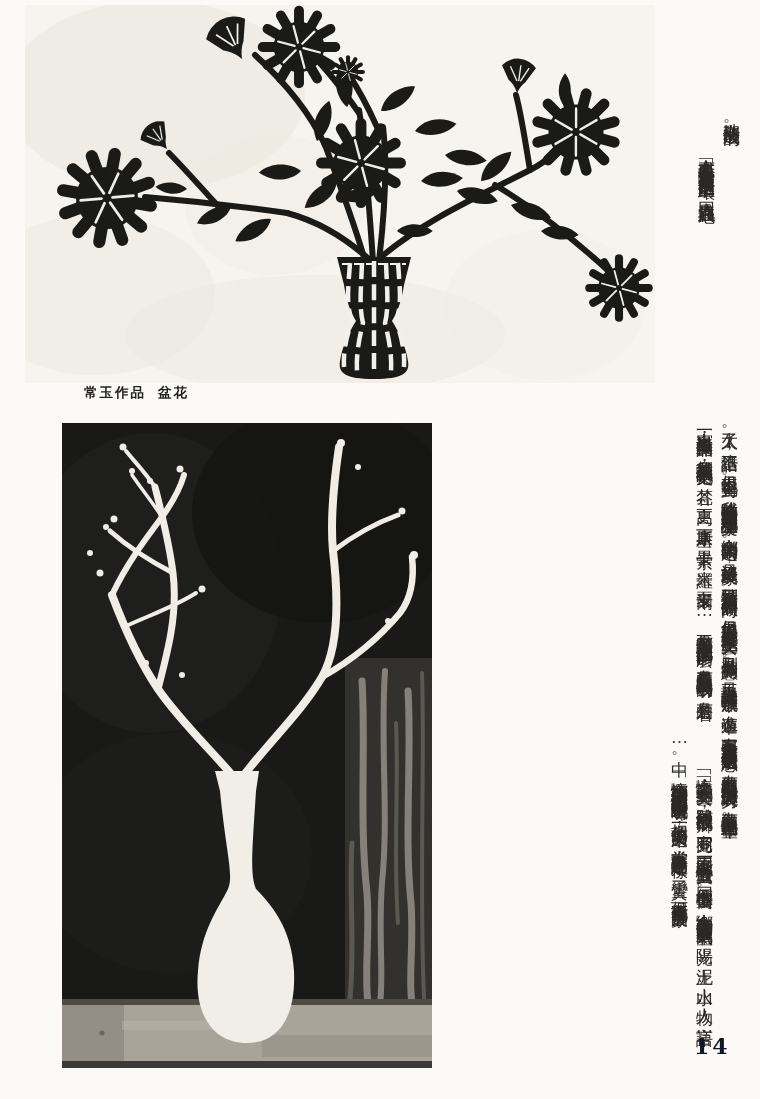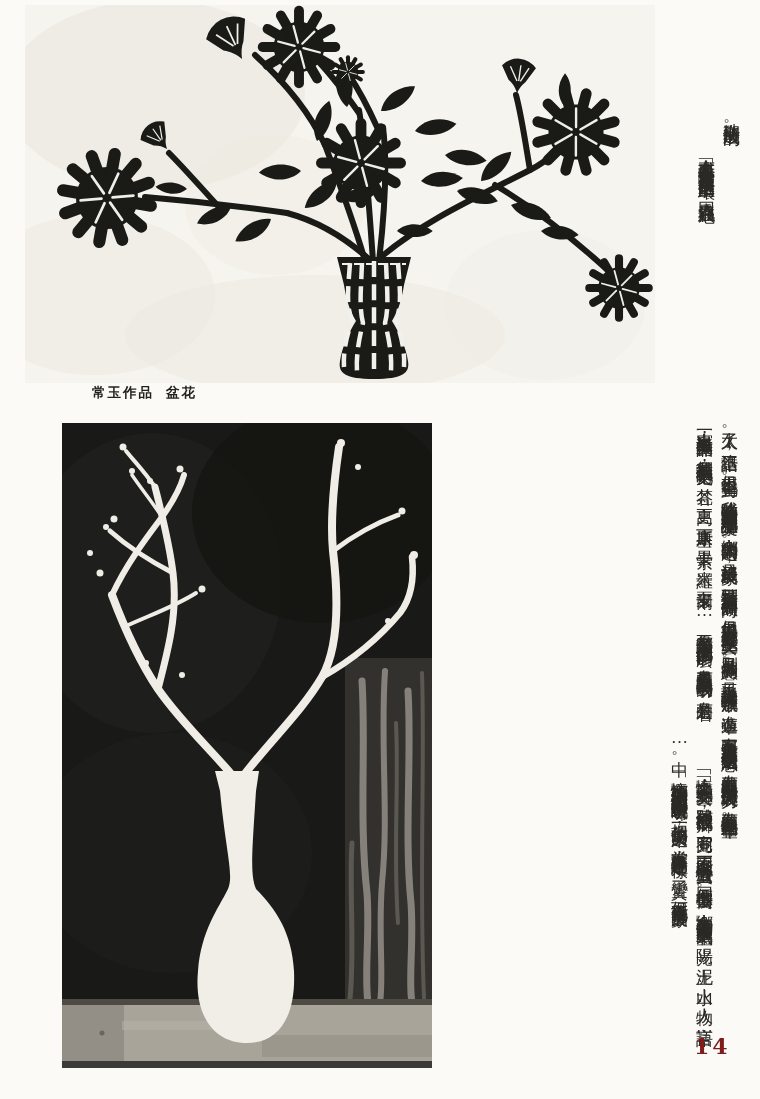--- a/index.html
+++ b/index.html
@@ -21,29 +21,29 @@
     height:309px;
     line-break:anywhere;
     word-break:break-all;
   }
   .vtext p{margin:0;padding:0;}
   .vtext p.indent{text-indent:36px;}
   #block-top-right{left:656px;top:110px;width:88px;}
   #block-middle{left:436px;top:419px;width:306px;}
   #block-bottom-right{left:436px;top:728px;width:306px;}
   .caption{
-    position:absolute;left:92px;top:384px;
+    position:absolute;left:84px;top:384px;
     font-size:13.5px;font-weight:bold;letter-spacing:2px;color:#23221f;
     font-family:"Liberation Serif", serif;
   }
   .caption .gap{display:inline-block;width:12px;}
   .page-number{
     position:absolute;left:694px;top:1033px;
     font-family:"DejaVu Serif", serif;
-    font-size:22px;font-weight:bold;letter-spacing:3px;color:#7f1d1d;
+    font-size:22px;font-weight:bold;letter-spacing:3px;color:#0f172a;
   }
 </style>
 </head>
 <body>
 
 <div class="art" style="left:25px;top:5px;width:630px;height:378px;">
 <svg width="630" height="378" viewBox="0 0 630 378">
   <defs>
     <g id="mum">
       <circle r="23" fill="#1a1a17"></circle>

